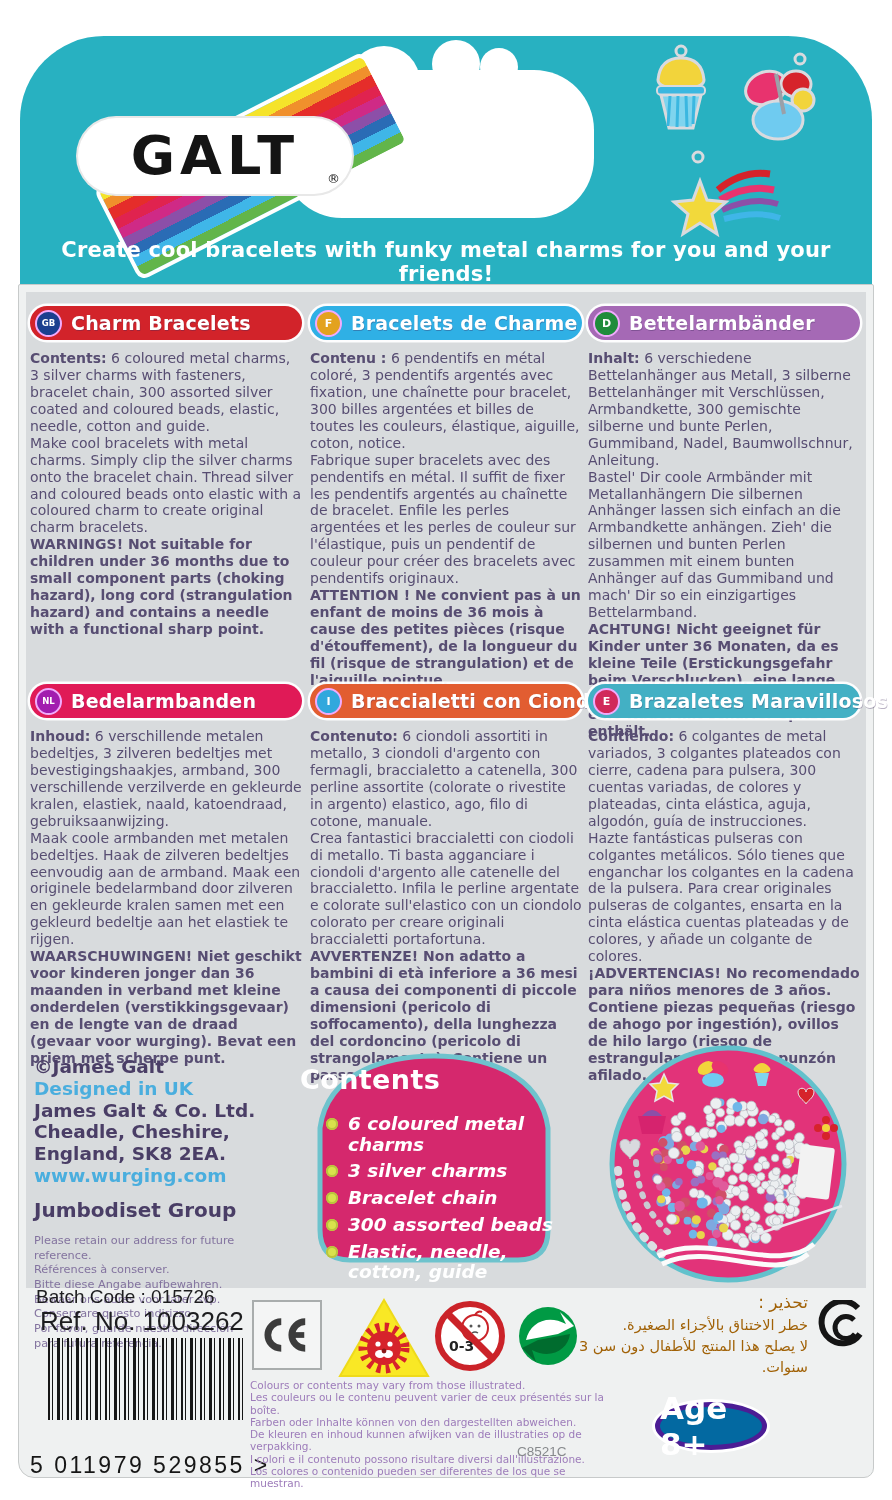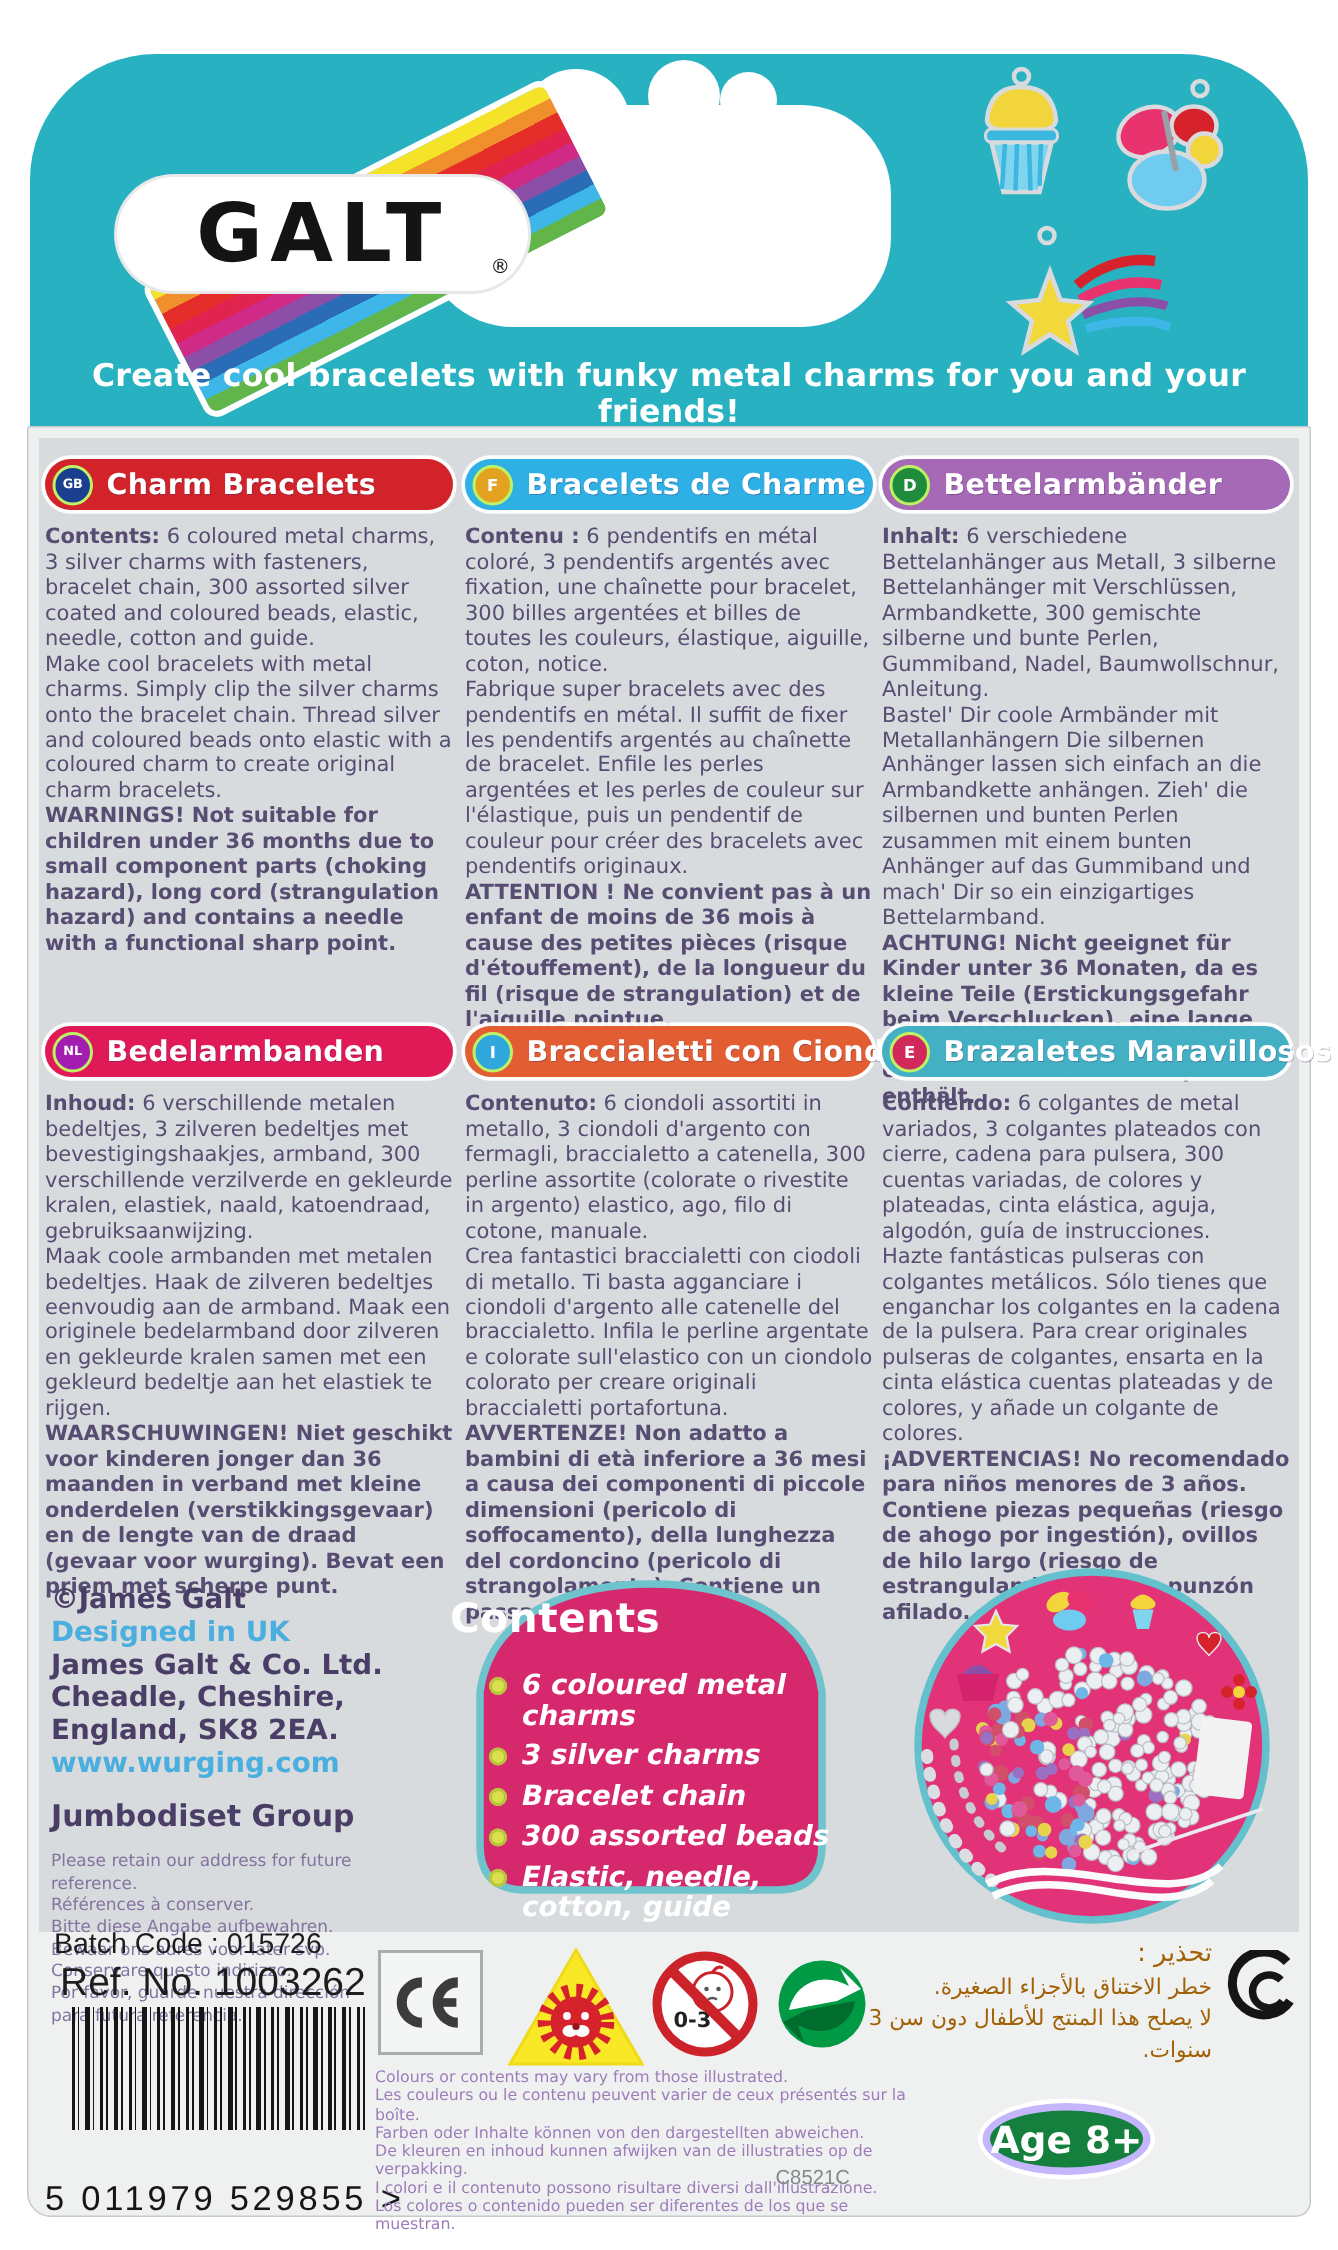--- a/index.html
+++ b/index.html
@@ -36,21 +36,21 @@
   .box{position:absolute;left:18px;top:284px;width:856px;height:1194px;background:#eff1f1;
        border:1px solid #c7caca;border-radius:2px 2px 10px 16px;box-sizing:border-box;}
   .panel{position:absolute;left:26px;top:292px;width:840px;height:996px;background:#d8dbdd;}
 
   
   .lang{position:absolute;width:272px;}
   .pos-0{left:30px;top:306px;} .pos-1{left:310px;top:306px;} .pos-2{left:588px;top:306px;}
   .pos-3{left:30px;top:684px;} .pos-4{left:310px;top:684px;} .pos-5{left:588px;top:684px;}
   .pill{height:34px;border-radius:19px;display:flex;align-items:center;gap:9px;
         padding-left:5px;box-shadow:0 0 0 2.5px rgba(255,255,255,.95);}
-  .badge{width:23px;height:23px;border-radius:50%;border:2px solid #bef264;color:#fff;
+  .badge{width:23px;height:23px;border-radius:50%;border:2px solid #f0abfc;color:#fff;
          font-size:11px;font-weight:bold;display:flex;align-items:center;justify-content:center;
          flex:0 0 auto;box-sizing:content-box;}
   .badge.small{font-size:8.5px;}
   .pill-title{color:#fff;font-size:19px;font-weight:bold;letter-spacing:.2px;
               text-shadow:.5px 1px 0 rgba(60,40,90,.35);white-space:nowrap;}
   .c-gb{background:#d2232a;} .b-gb{background:#1b3f8f;}
   .c-f{background:#2fb0e5;}  .b-f{background:#e3a21f;}
   .c-d{background:#a569b5;}  .b-d{background:#1f8c3b;}
   .c-nl{background:#e01a57;} .b-nl{background:#a21caf;}
   .c-i{background:#e25d31;}  .b-i{background:#31a8dd;}
@@ -92,23 +92,23 @@
       display:flex;align-items:center;justify-content:center;background:#f4f5f5;}
   .sym{position:absolute;}
   .arabic{position:absolute;left:556px;top:1290px;width:252px;direction:rtl;text-align:right;
           color:#a16207;font-size:14.5px;line-height:1.45;}
   .arabic .a1{font-size:17px;}
   .disclaimers{position:absolute;left:250px;top:1379px;width:370px;font-size:10.5px;
                line-height:1.17;color:#9d7cba;}
   .printcode{position:absolute;left:517px;top:1444px;font-size:13.5px;color:#86898c;
              font-family:"Liberation Sans",sans-serif;}
   .age{position:absolute;left:655px;top:1402px;width:112px;height:48px;border-radius:50%;
-       background:#15803d;border:5px solid #c4b5fd;box-shadow:0 0 0 3px #fff;
+       background:#0369a1;border:5px solid #4c1d95;box-shadow:0 0 0 3px #fff;
        display:flex;align-items:center;justify-content:center;
-       color:#fff;font-size:25px;font-weight:bold;box-sizing:border-box;}
+       color:#fff;font-size:31px;font-weight:bold;box-sizing:border-box;}
 </style>
 </head>
 <body>
 
 <div class="stage">
 
   <div class="teal-card">
     <div class="handle">
       <span class="bump b1"></span>
       <span class="bump b2"></span>

